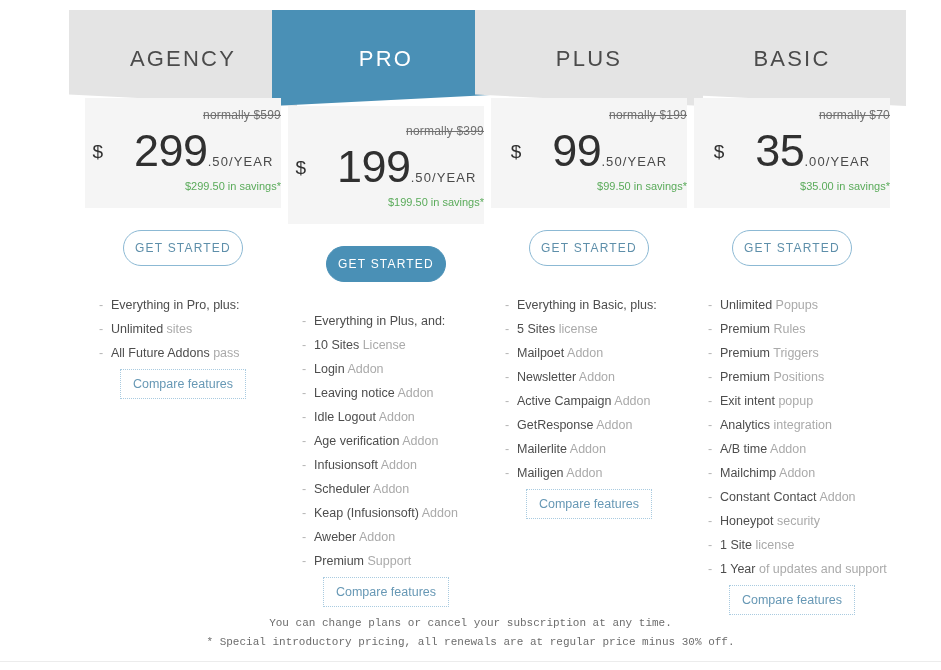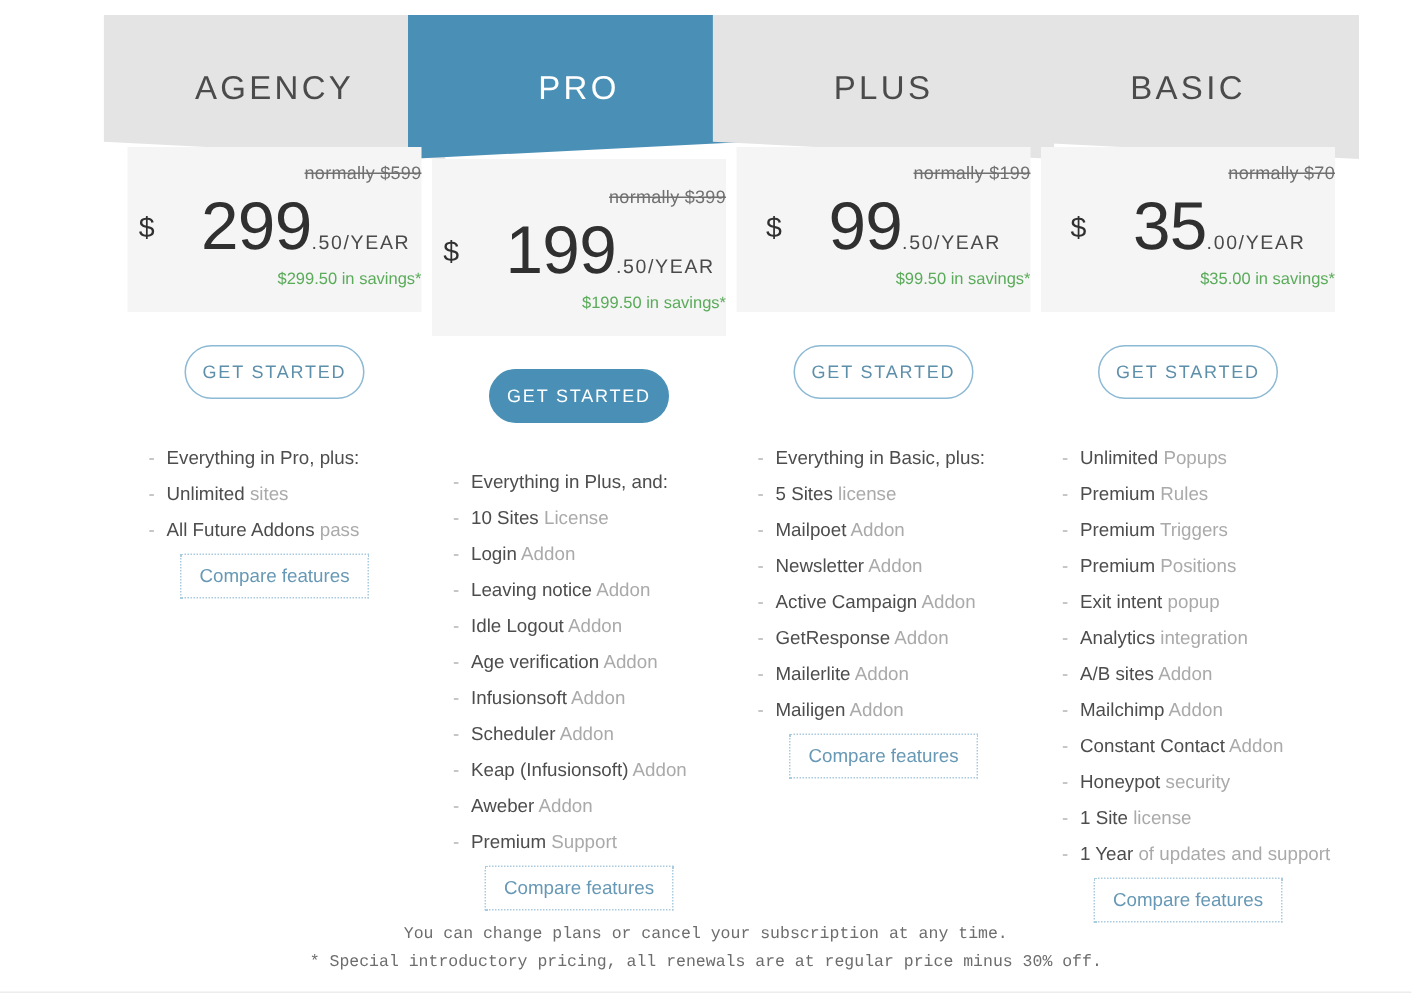--- a/index.html
+++ b/index.html
@@ -293,21 +293,21 @@
           <span class="savings">$35.00 in savings*</span>
         </div>
         <button class="cta">GET STARTED</button>
         <ul class="features">
           <li class="feature"><span>Unlimited</span> <span class="muted">Popups</span></li>
           <li class="feature"><span>Premium</span> <span class="muted">Rules</span></li>
           <li class="feature"><span>Premium</span> <span class="muted">Triggers</span></li>
           <li class="feature"><span>Premium</span> <span class="muted">Positions</span></li>
           <li class="feature"><span>Exit intent</span> <span class="muted">popup</span></li>
           <li class="feature"><span>Analytics</span> <span class="muted">integration</span></li>
-          <li class="feature"><span>A/B sites</span> <span class="muted">Addon</span></li>
+          <li class="feature"><span>A/B time</span> <span class="muted">Addon</span></li>
           <li class="feature"><span>Mailchimp</span> <span class="muted">Addon</span></li>
           <li class="feature"><span>Constant Contact</span> <span class="muted">Addon</span></li>
           <li class="feature"><span>Honeypot</span> <span class="muted">security</span></li>
           <li class="feature"><span>1 Site</span> <span class="muted">license</span></li>
           <li class="feature"><span>1 Year</span> <span class="muted">of updates and support</span></li>
         </ul>
         <button class="compare">Compare features</button>
       </div>
     </div>
 

